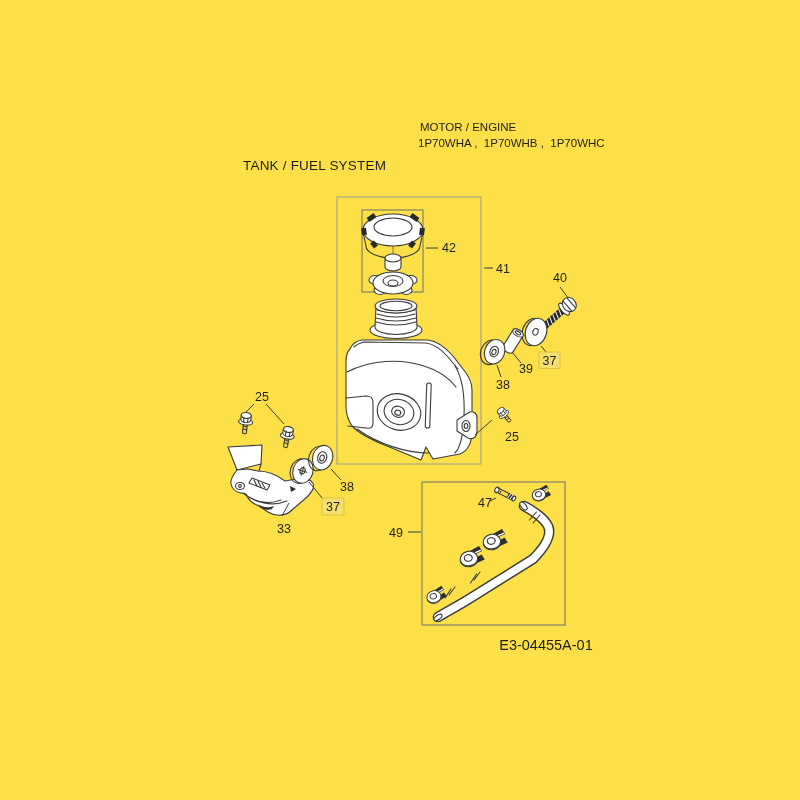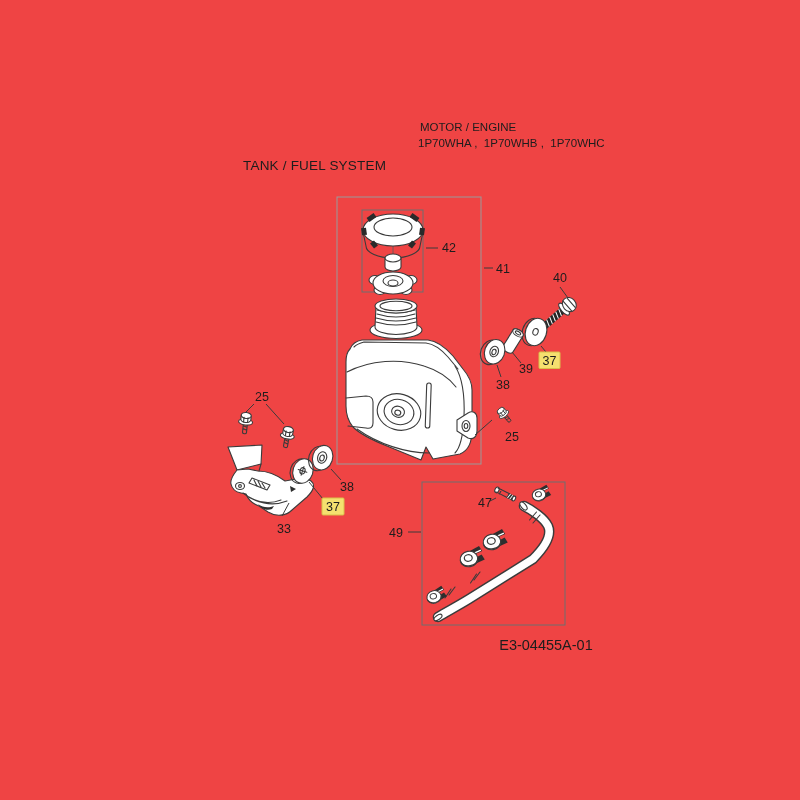--- a/index.html
+++ b/index.html
@@ -1,16 +1,16 @@
 <!DOCTYPE html>
 <html><head>
 <meta charset="utf-8">
 <style>
   html,body{margin:0;padding:0;background:#ffffff;}
-  .page{position:relative;width:800px;height:800px;background:#ef4444;overflow:hidden;}
+  .page{position:relative;width:800px;height:800px;background:#fde047;overflow:hidden;}
   svg{font-family:"Liberation Sans", sans-serif;}
   text{fill:#1d1d1d;}
   .lbl{font-size:12.5px;}
   .hdr{font-size:11.5px;}
   .ttl{font-size:13.5px;letter-spacing:.2px;}
   .code{font-size:14.5px;}
   .ln{stroke:#3b3b3b;stroke-width:1.1;fill:none;stroke-linecap:round;stroke-linejoin:round;}
   .lnw{stroke:#3b3b3b;stroke-width:1.1;fill:#ffffff;stroke-linejoin:round;}
   .thin{stroke:#5a5a5a;stroke-width:.8;fill:none;}
   .leader{stroke:#3b3b3b;stroke-width:1;fill:none;}

